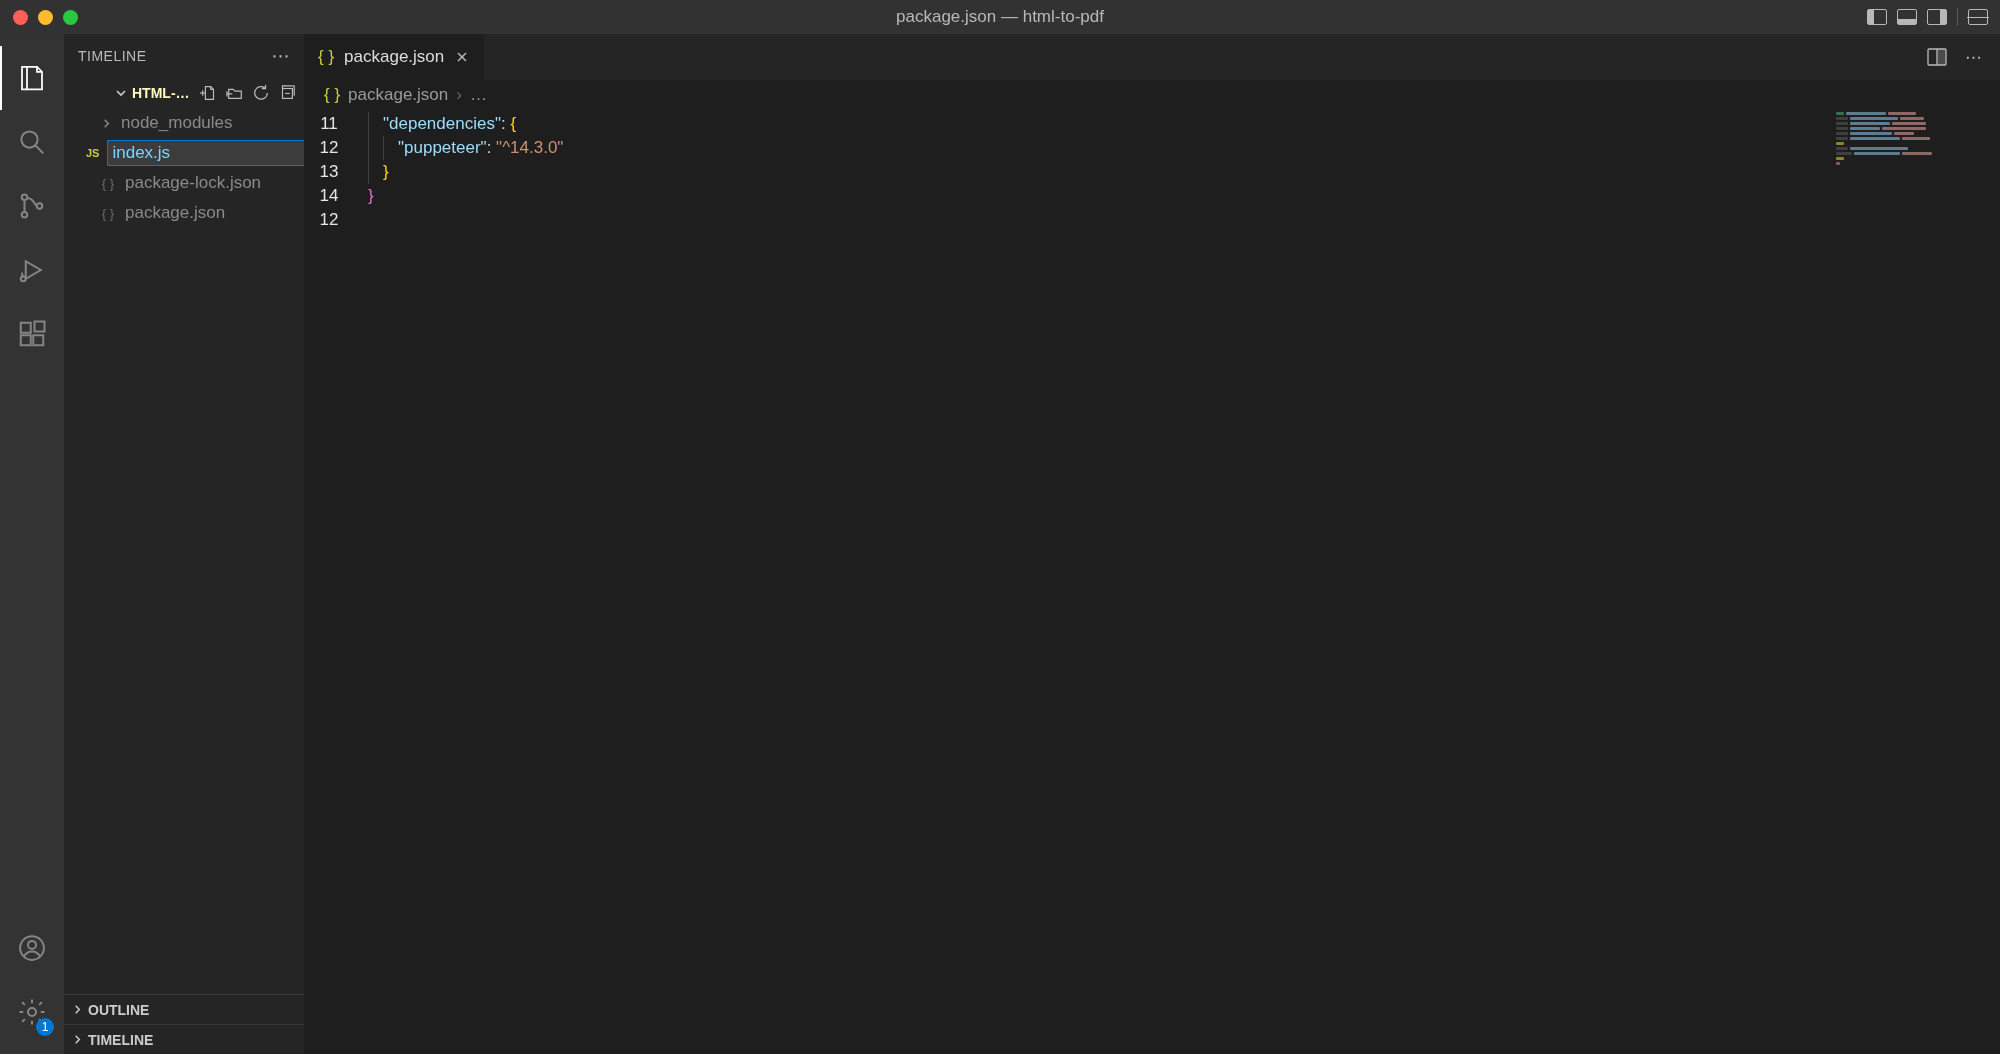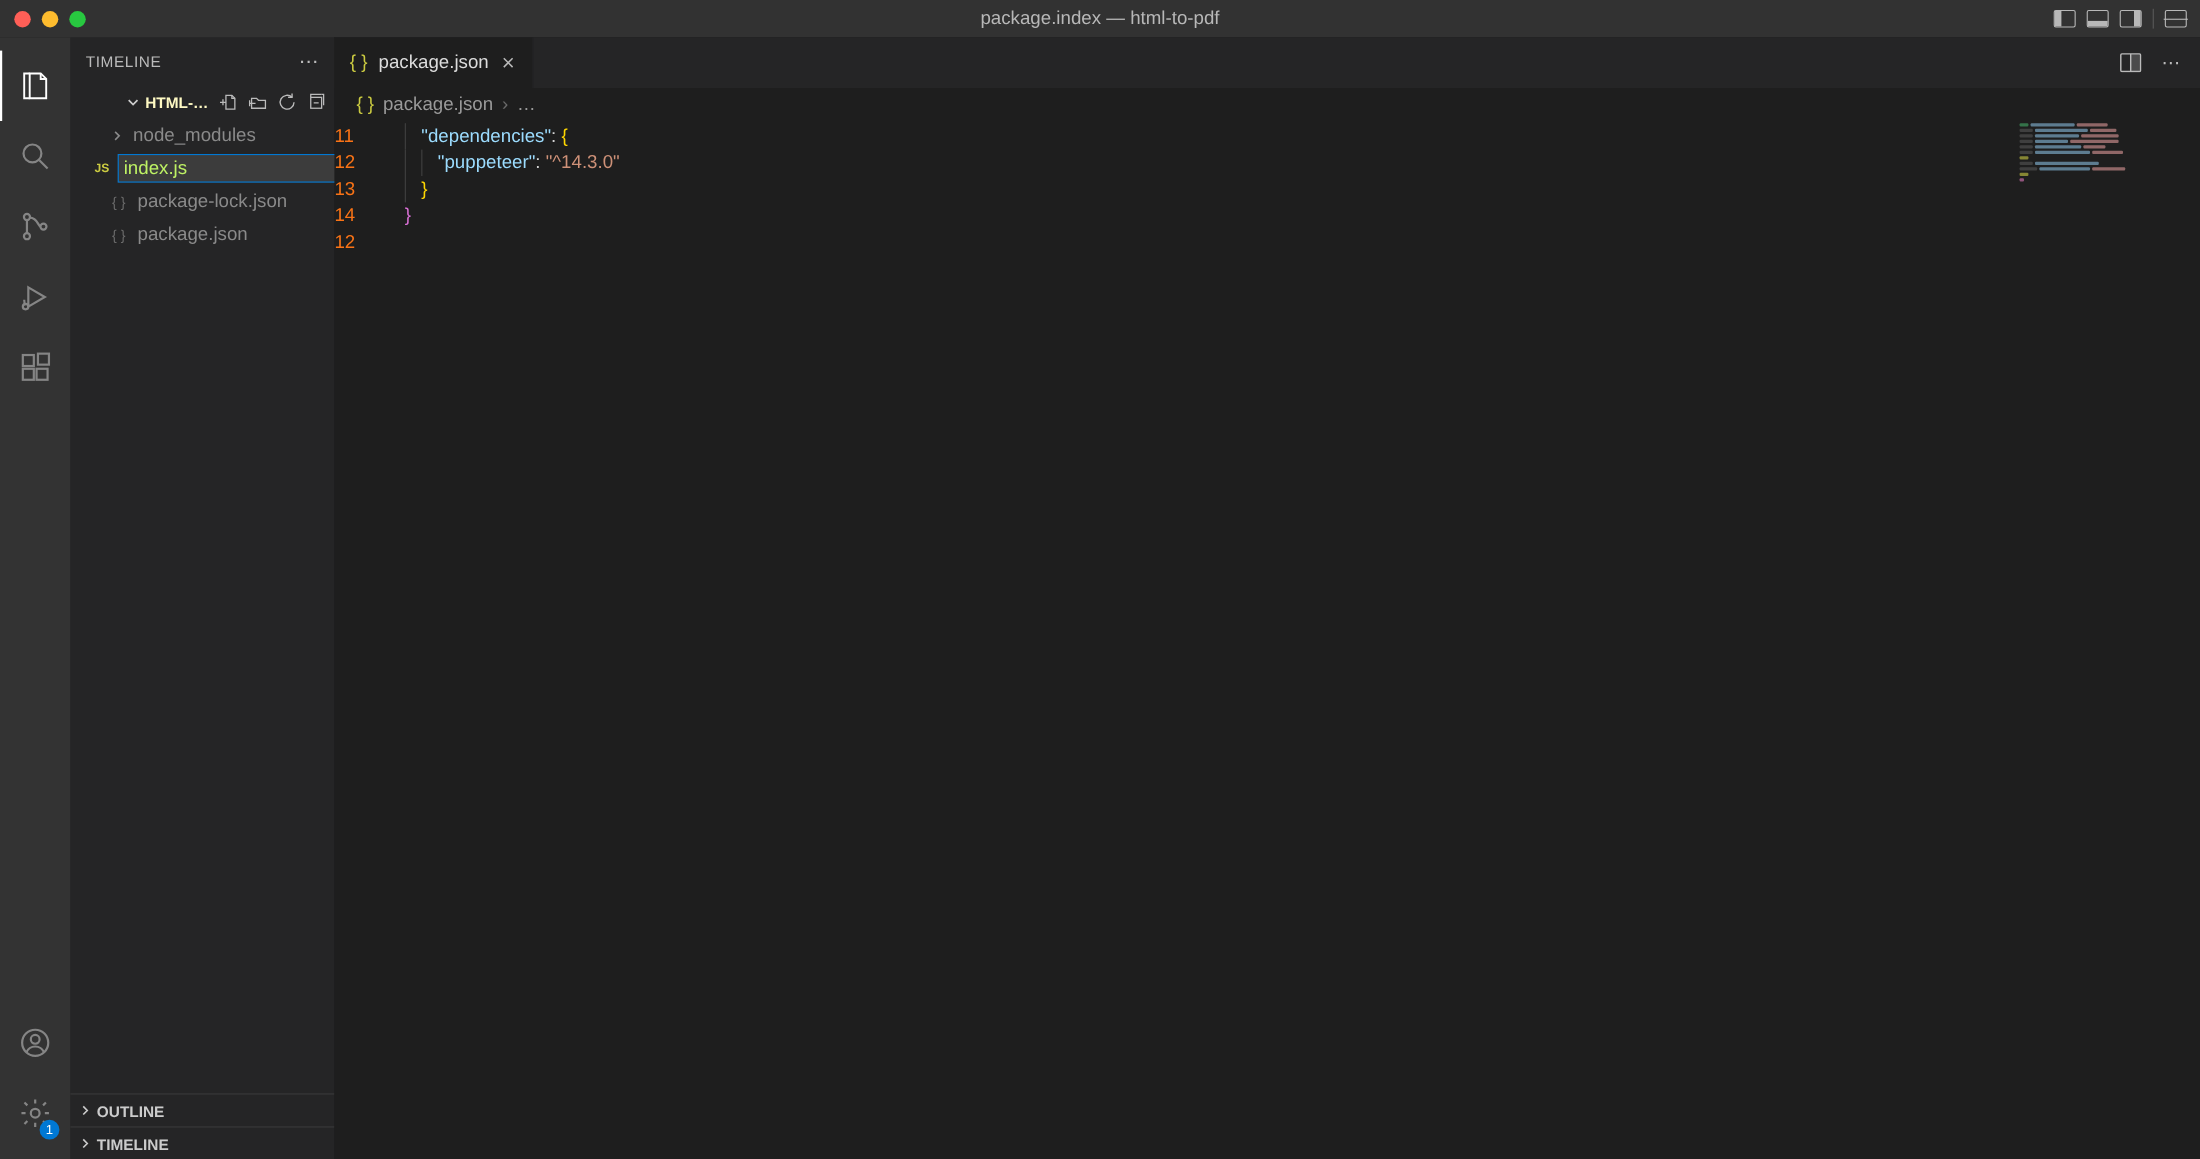--- a/index.html
+++ b/index.html
@@ -38,21 +38,21 @@
 .sidebar-header .dots { color:#bbb; cursor:pointer; font-size:18px; }
 .folder-header { height: 30px; display:flex; align-items:center; padding-left: 6px; color:#fef9c3; font-size:14px; font-weight:600; gap:4px; cursor:pointer; position:relative;margin-left:44px; }
 .folder-header .label { flex: 0 0 auto; max-width: 78px; overflow:hidden; text-overflow: ellipsis; white-space:nowrap; }
 .folder-actions { display:flex; gap:8px; margin-left:auto; margin-right:8px; color:#bbb; }
 .folder-actions .ico { cursor:pointer; }
 
 .tree { flex: 0 0 auto; }
 .tree-row { height: 30px; display:flex; align-items:center; gap:8px; padding-left: 35px; color:#8a8a8a; cursor:pointer; font-size:17px; }
 .tree-row .fi { width:18px; display:flex; align-items:center; justify-content:center; font-size:13px; }
 .tree-row.editing { position: relative; padding-left: 22px; }
-.tree-row.editing input { background:#3c3c3c; border:1px solid #0078d4; color:#bef264; font-size:17px; padding:2px 4px; flex:1; margin-right:4px; font-family:inherit; outline:none; }
+.tree-row.editing input { background:#3c3c3c; border:1px solid #0078d4; color:#7dd3fc; font-size:17px; padding:2px 4px; flex:1; margin-right:4px; font-family:inherit; outline:none; }
 .fi.js { color:#cbcb41; font-weight:700; font-size:11px; }
 .fi.json { color:#cbcb41; }
 .fi.jsondim { color:#6a6a6a; }
 .chev { display:inline-flex; align-items:center; justify-content:center; width:14px; }
 
 .sidebar-bottom { margin-top:auto; }
 .sect-collapsed { height: 30px; display:flex; align-items:center; gap:4px; padding-left:6px; font-size:14px; font-weight:600; color:#ccc; border-top:1px solid #3a3a3a; cursor:pointer; }
 
 
 .editor { flex:1; display:flex; flex-direction:column; background:#1e1e1e; position:relative; }
@@ -60,21 +60,21 @@
 .tab { display:flex; align-items:center; gap:10px; padding: 0 14px; background:#1e1e1e; color:#ddd; font-size:17px; border-right:1px solid #252526; cursor:pointer; min-width: 170px; position:relative; }
 .tab .close { color:#bbb; cursor:pointer; }
 .tabs-right { margin-left:auto; display:flex; align-items:center; gap:18px; padding-right:18px; color:#bbb; }
 .tabs-right .ico { cursor:pointer; }
 
 .breadcrumb { height: 30px; display:flex; align-items:center; gap:8px; padding-left: 20px; color:#9a9a9a; font-size:17px; }
 .breadcrumb .sep { color:#6a6a6a; }
 
 .code { font-family: Menlo, Consolas, monospace; font-size:17px; line-height: 24px; padding-top:2px; }
 .line { display:flex; }
-.gutter { width: 64px; text-align:left; color:#f97316; padding-right:14px; user-select:none; }
+.gutter { width: 64px; text-align:center; color:#e5e5e5; padding-right:14px; user-select:none; }
 .content { white-space: pre; }
 .tk-key { color:#9cdcfe; }
 .tk-str { color:#ce9178; }
 .tk-brace { color:#ffd700; }
 .tk-brace2 { color:#da70d6; }
 .tk-punct { color:#d4d4d4; }
 .indent-guide { border-left:1px solid #404040; display:inline-block; height:24px; vertical-align:top; }
 
 .minimap { position:absolute; right:4px; top:78px; width:160px; height:60px; opacity:0.6; }
 .mm-line { height:3px; margin-bottom:2px; display:flex; gap:2px; }
@@ -84,21 +84,21 @@
 </style>
 </head>
 <body>
 
 <div class="titlebar">
   <div class="traffic">
     <div class="dot red"></div>
     <div class="dot yellow"></div>
     <div class="dot green"></div>
   </div>
-  <div class="titlebar-title">package.index — html-to-pdf</div>
+  <div class="titlebar-title">package.json — html-to-pdf</div>
   <div class="titlebar-right">
     <div class="layout-icon left-accent"></div>
     <div class="layout-icon bottom-accent"></div>
     <div class="layout-icon right-accent"></div>
     <div class="titlebar-sep"></div>
     <div class="customize-icon"></div>
   </div>
 </div>
 
 <div class="main">

